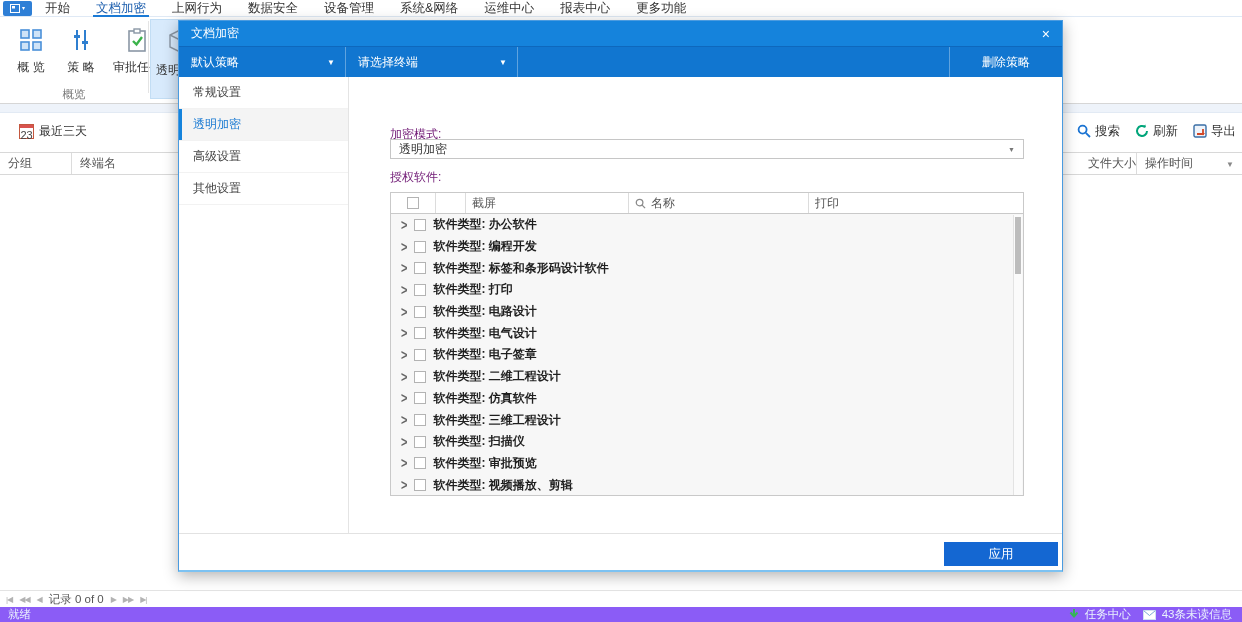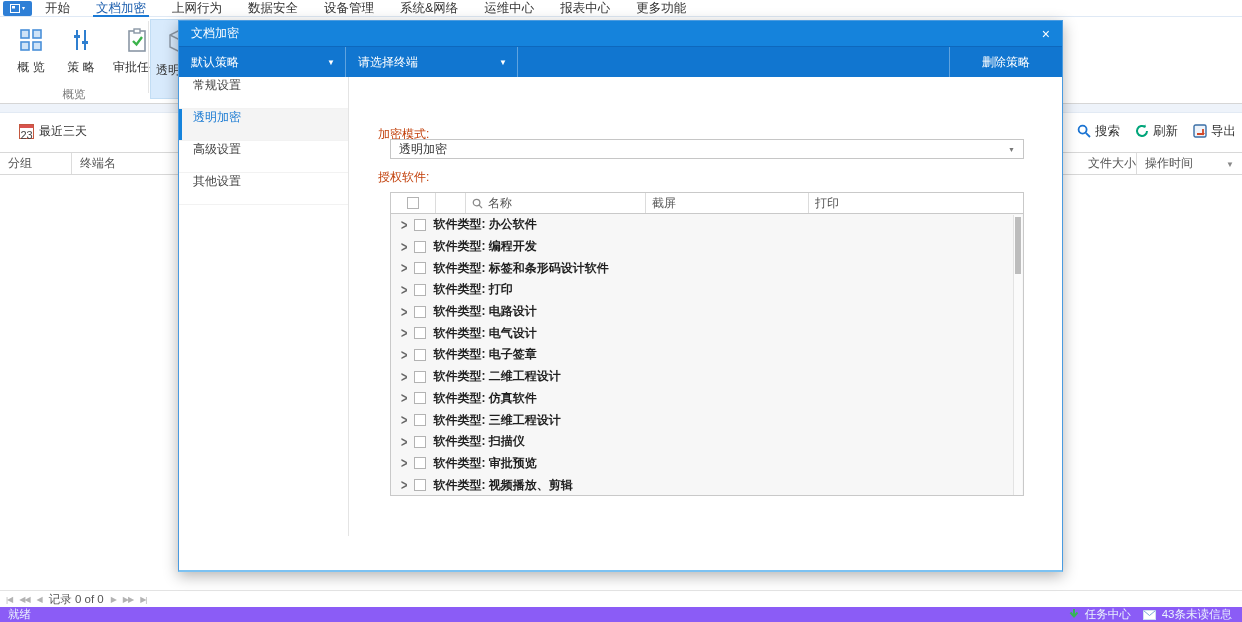--- a/index.html
+++ b/index.html
@@ -66,26 +66,26 @@
   .dclose { margin-left:auto; font-size:14px; line-height:1; cursor:default; }
   .ddbar { height:31px; background:#1176d0; border-top:1px solid #0e68bd; display:flex; color:#fff; }
   .ddrop { display:flex; align-items:center; padding:0 10px 0 12px; border-right:1px solid rgba(255,255,255,.33); }
   .ddrop .dcaret { margin-left:auto; font-size:8px; padding-left:14px; }
   .ddrop1 { width:167px; }
   .ddrop2 { width:172px; }
   .ddspacer { flex:1; }
   .ddelete { width:113px; display:flex; align-items:center; justify-content:center; border-left:1px solid rgba(255,255,255,.33); }
 
   .dsidebar { position:absolute; left:0; top:56px; width:170px; height:459px; border-right:1px solid #e4e4e4; background:#fff; }
-  .sitem { height:32px; display:flex; padding-left:14px; color:#444; border-bottom:1px solid #f2f2f2; position:relative; }
+  .sitem { height:32px; display:flex; align-items:center; padding-left:14px; color:#444; border-bottom:1px solid #f2f2f2; position:relative; }
   .sitem.active { background:#f4f4f4; color:#1879d2; }
   .sitem.active::before { content:""; position:absolute; left:0; top:0; bottom:0; width:3px; background:#1583dc; }
 
   .dcontent { position:absolute; left:171px; top:56px; right:0; bottom:37px; background:#fff; }
-  .flabel { position:absolute; left:28px; font-size:12px; color:#c2410c; }
+  .flabel { position:absolute; left:40px; font-size:12px; color:#701a75; }
   .lab-mode { top:49px; }
   .lab-soft { top:92px; }
   .fselect { position:absolute; left:40px; top:62px; width:634px; height:20px; border:1px solid #c6c6c6;
     display:flex; align-items:center; padding:0 8px; color:#333; background:#fff; }
   .fselect .scaret { margin-left:auto; font-size:7px; color:#777; }
 
   .stable { position:absolute; left:40px; top:115px; width:634px; height:304px; border:1px solid #c9c9c9; background:#f7f7f7; }
   .sthead { height:21px; background:#fff; border-bottom:1px solid #c9c9c9; display:flex; }
   .sthc { display:flex; align-items:center; padding-left:6px; border-right:1px solid #dcdcdc; color:#555; gap:5px; }
   .sthc:last-child { border-right:none;text-align:right; }
@@ -324,30 +324,30 @@
         <span class="scaret">▼</span>
       </div>
       <div class="flabel lab-soft">授权软件:</div>
 
       <div class="stable">
         <div class="sthead">
           <div class="sthc c1">
               <div class="cb"></div>
             </div>
           <div class="sthc c2"></div>
+          <div class="sthc c4">
+              <span>截屏</span>
+            </div>
           <div class="sthc c3">
             <svg width="11" height="11" viewBox="0 0 12 12" fill="none" stroke="#8a8a8a" stroke-width="1.4">
                 <circle cx="5" cy="5" r="3.6"></circle>
                 <line x1="7.8" y1="7.8" x2="11" y2="11"></line>
               </svg>
             <span>名称</span>
           </div>
-          <div class="sthc c4">
-              <span>截屏</span>
-            </div>
           <div class="sthc c5">
               <span>打印</span>
             </div>
         </div>
         <div class="stbody">
 
             <div class="srow">
               <span class="chev">&gt;</span>
               <div class="cb"></div>
               <span class="rlbl">软件类型: 办公软件</span>
@@ -425,15 +425,18 @@
               <span class="rlbl">软件类型: 视频播放、剪辑</span>
             </div>
 
           <div class="vscroll">
             <div class="vthumb"></div>
           </div>
         </div>
       </div>
     </div>
 
+    <div class="dfooter">
+      <div class="applybtn">应用</div>
+    </div>
   </div>
 
 </div>
 
 </body></html>

